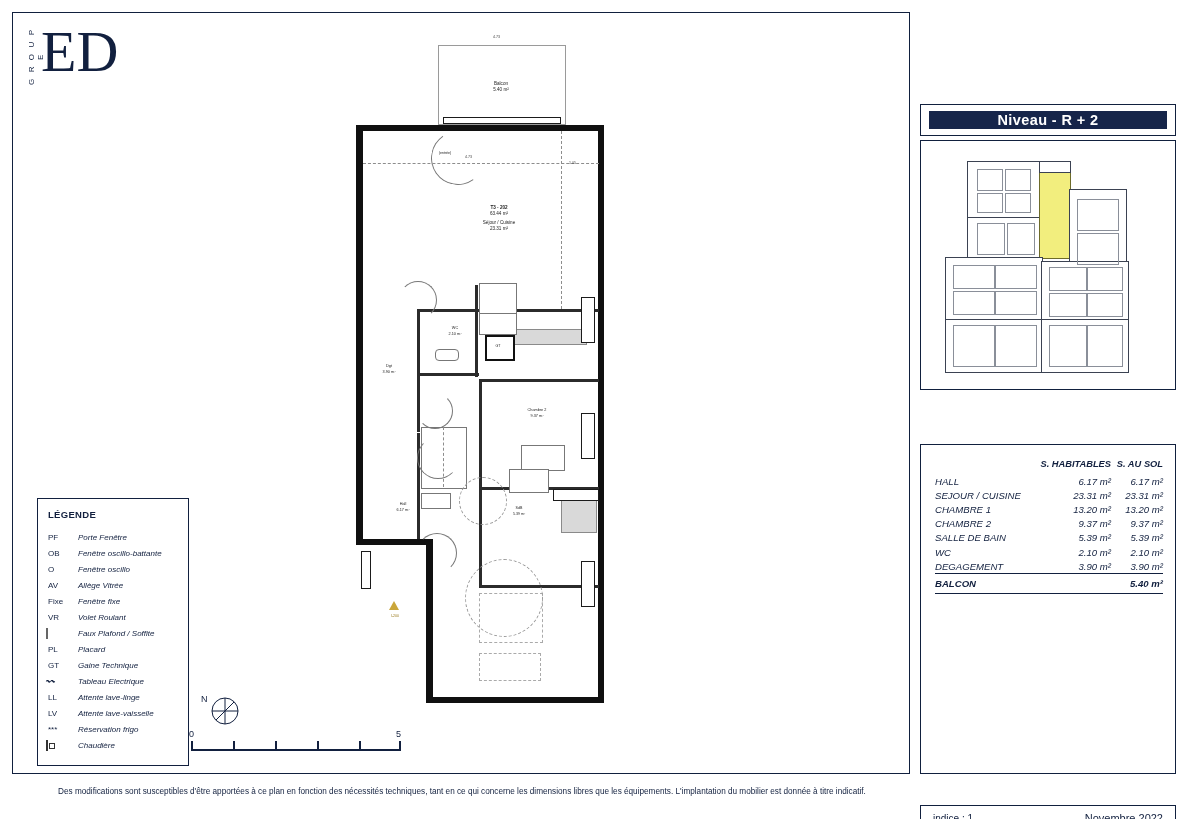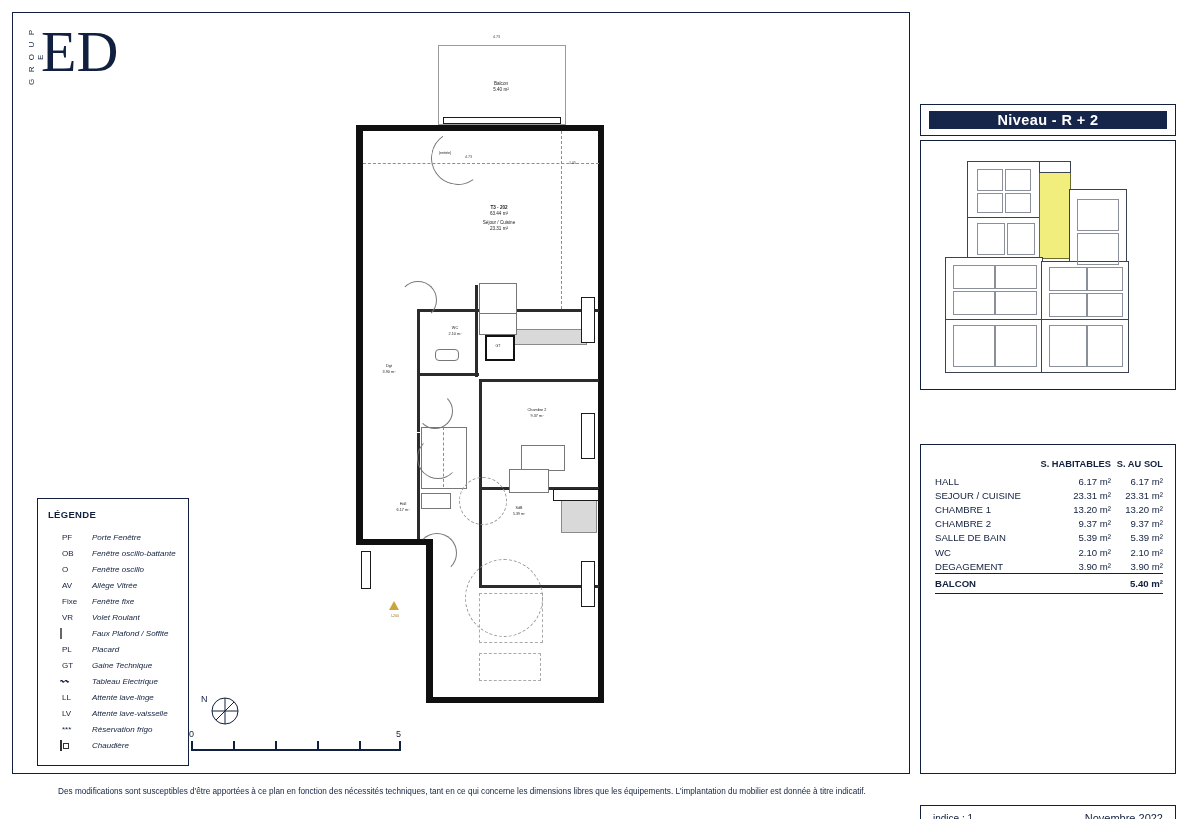--- a/index.html
+++ b/index.html
@@ -62,41 +62,41 @@
   .banner{
     position:absolute;left:8px;right:8px;top:6px;bottom:6px;
     background:#16254a;color:#fff;
     display:flex;align-items:center;justify-content:center;
     font-size:14.5px;font-weight:700;letter-spacing:.4px;
   }
   #title-frame .banner{font-size:17px;}
 
   
   .tbl{position:absolute;left:14px;top:14px;width:228px;font-size:9.6px;}
-  .tbl table{width:100%;border-collapse:collapse;}
+  .tbl table{width:100%;border-collapse:collapse;font-style:italic;}
   .tbl th{font-weight:700;font-size:9.3px;text-align:right;padding:0 0 5px 0;}
   .tbl th.l{text-align:left;}
   .tbl td{padding:1.6px 0;text-align:right;white-space:nowrap;}
   .tbl td.l{text-align:left;}
   .tot td{font-weight:700;border-top:1px solid #12203f;padding-top:4px;}
   .balc td{font-weight:700;border-top:1px solid #12203f;border-bottom:1px solid #12203f;padding:4px 0;}
 
   
   #key-inner{position:absolute;left:10px;top:8px;right:10px;bottom:8px;}
   .kp-shape{position:absolute;background:#fff;border:1px solid #3b4252;}
   .kp-hl{position:absolute;background:#f2ee7e;border:1px solid #6d6b2a;}
   .kp-grid{position:absolute;border:1px solid #8a8f99;}
 
   
   #legend{
     position:absolute;left:24px;top:485px;width:152px;height:268px;
     border:1px solid #12203f;background:#fff;box-sizing:border-box;
   }
   .lg-title{position:absolute;left:10px;top:10px;font-size:9.5px;font-weight:700;letter-spacing:.3px;}
-  .lg-list{position:absolute;left:24px;top:30px;right:6px;}
+  .lg-list{position:absolute;left:10px;top:30px;right:6px;}
   .lg-row{display:flex;align-items:center;height:16px;font-size:8px;}
   .lg-code{width:30px;font-weight:400;}
   .lg-txt{flex:1;font-style:italic;}
   .hatch{
     width:14px;height:9px;
     background:
       repeating-linear-gradient(45deg,#666 0 1px,transparent 1px 3px),
       repeating-linear-gradient(-45deg,#666 0 1px,transparent 1px 3px);
     border:1px solid #666;margin-left:-2px;margin-right:4px;
   }

